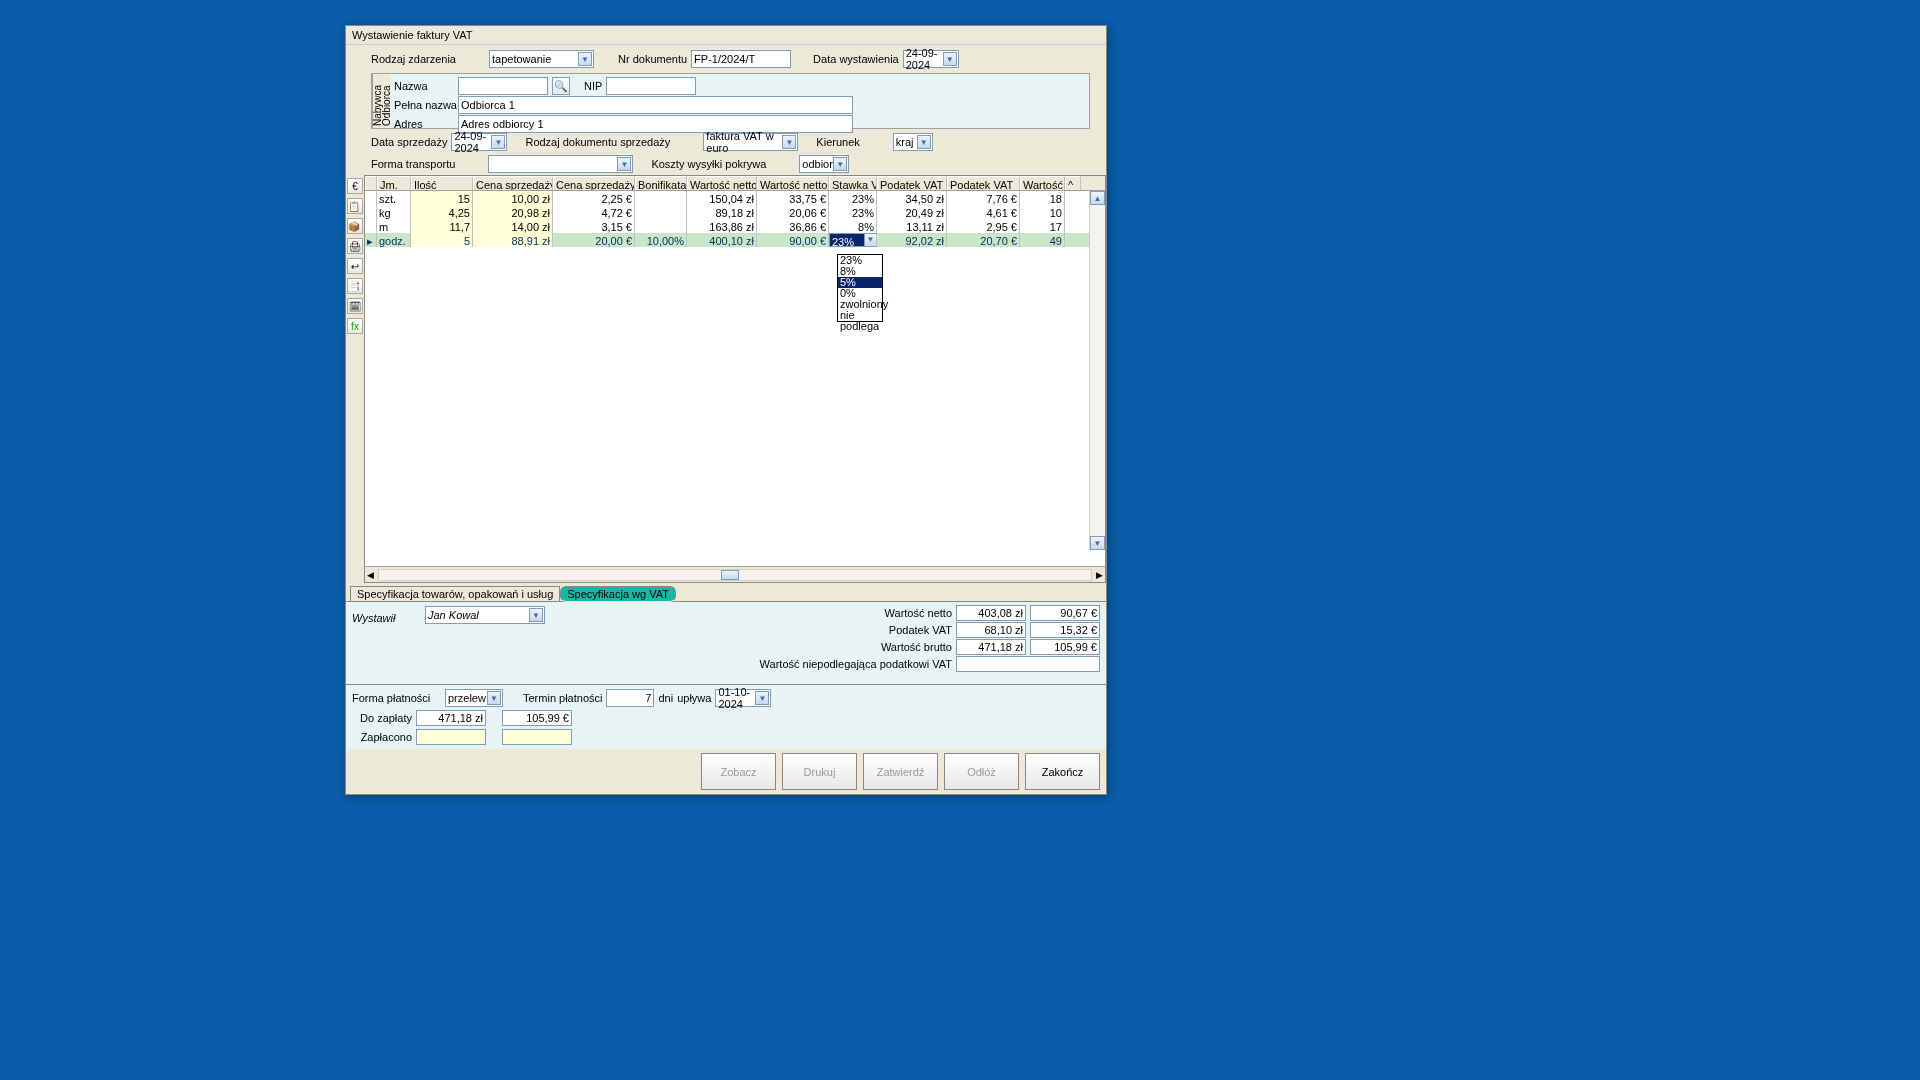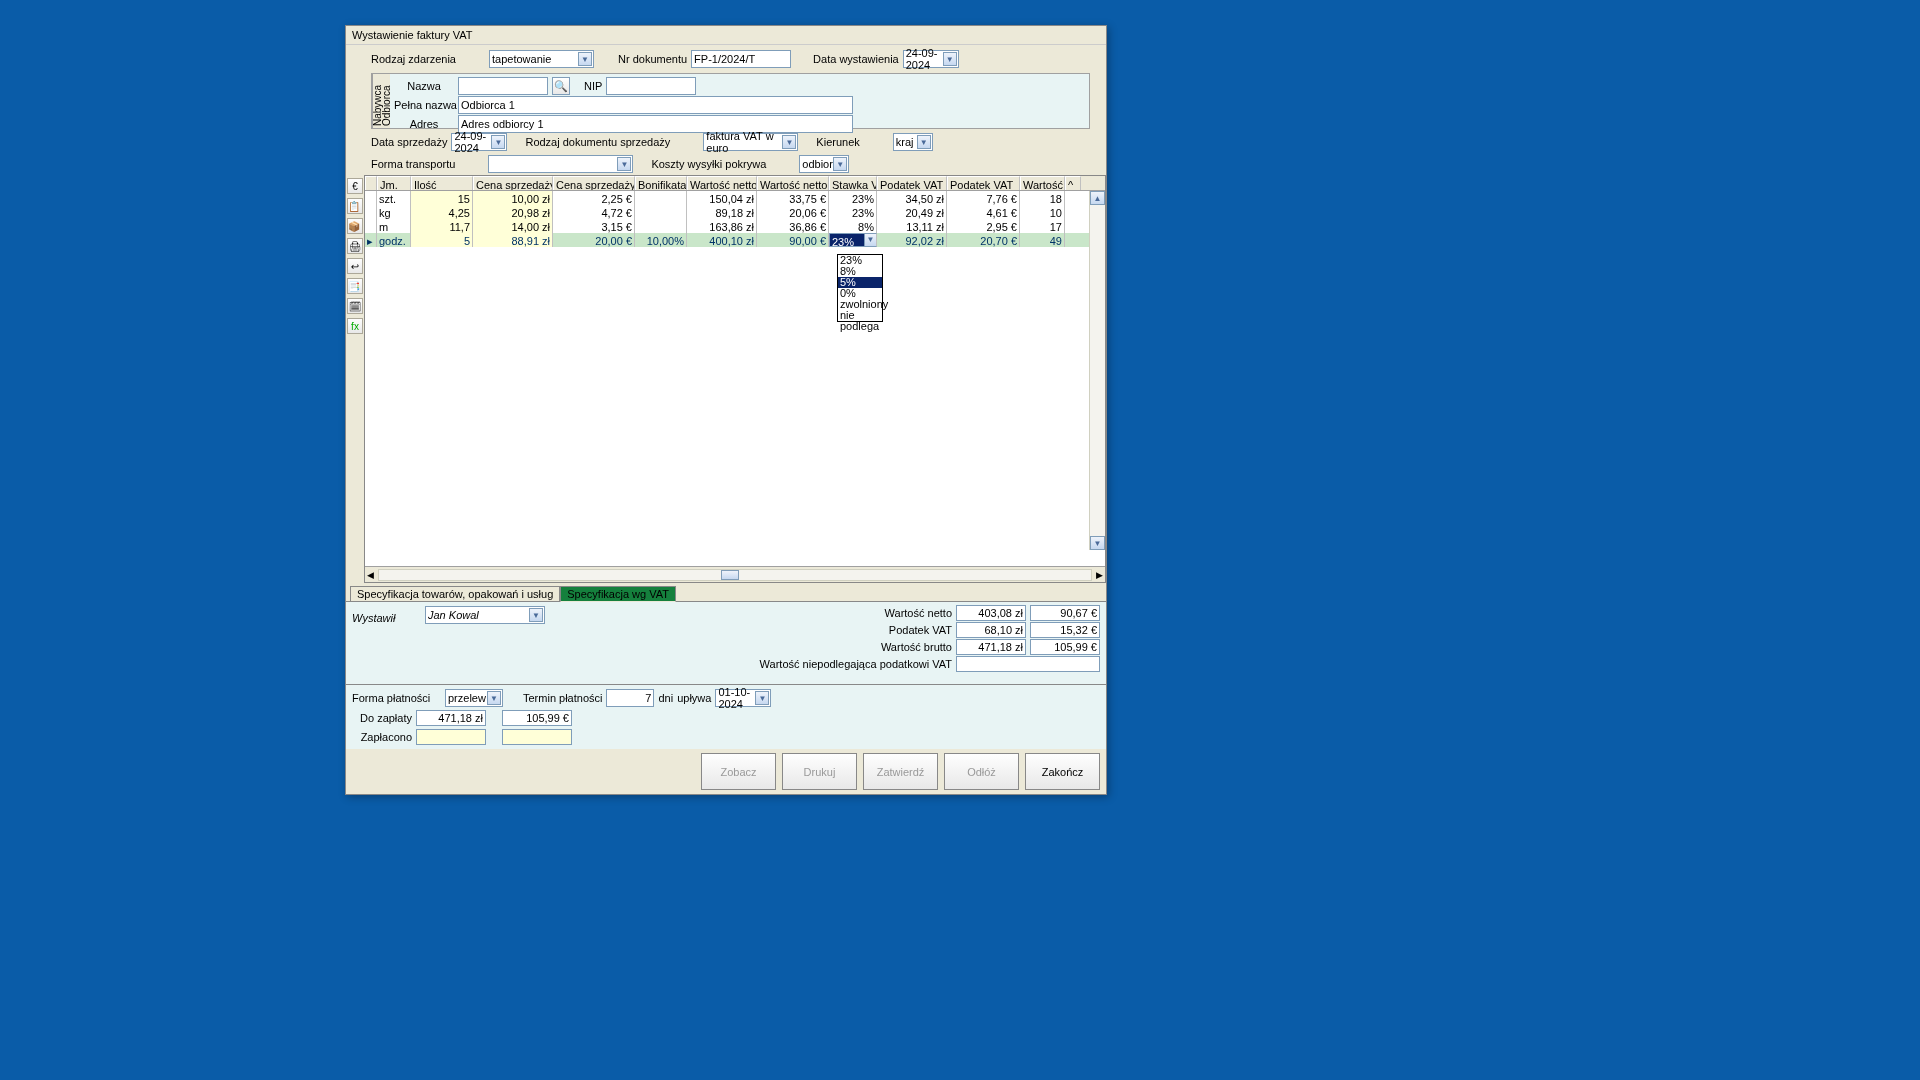--- a/index.html
+++ b/index.html
@@ -100,21 +100,21 @@
     padding: 2px 0;
   }
   .buyer-fields {
     flex: 1;
     padding: 3px 4px;
     display: flex;
     flex-direction: column;
     gap: 1px;
   }
   .buyer-row { display: flex; align-items: center; gap: 4px; }
-  .buyer-row .lbl { width: 60px; text-align: center; }
+  .buyer-row .lbl { width: 60px; text-align: left; }
   .search-btn {
     width: 18px; height: 18px;
     border: 1px solid #7f9db9;
     background: linear-gradient(#fff,#e8e8e8);
     display: inline-flex; align-items: center; justify-content: center;
     font-size: 11px;
   }
   .row3 { padding: 2px 25px; display:flex; align-items:center; gap:4px; }
   .main-area { display: flex; flex: 1; min-height:0; }
   .side-toolbar {
@@ -204,21 +204,21 @@
   .tab {
     border: 1px solid #888;
     background: #ece9d8;
     padding: 1px 6px;
     font-size: 11px;
     border-bottom: none;
     position: relative;
     top: 1px;
   }
   .tab.behind { background:#ece9d8; }
-  .tab.front { background:#15803d; border-bottom:1px solid #ece9d8; z-index:2; }
+  .tab.front { background:#14b8a6; border-bottom:1px solid #ece9d8; z-index:2;border-radius:6px; }
   .summary-panel {
     border-top: 1px solid #888;
     background: #e8f4f4;
     padding: 4px 6px;
   }
   .issuer-row { display:flex; align-items:flex-end; gap:4px;font-style:italic; }
   .totals {
     position:absolute;
     right:6px;
     display:flex; flex-direction:column; gap:1px;

